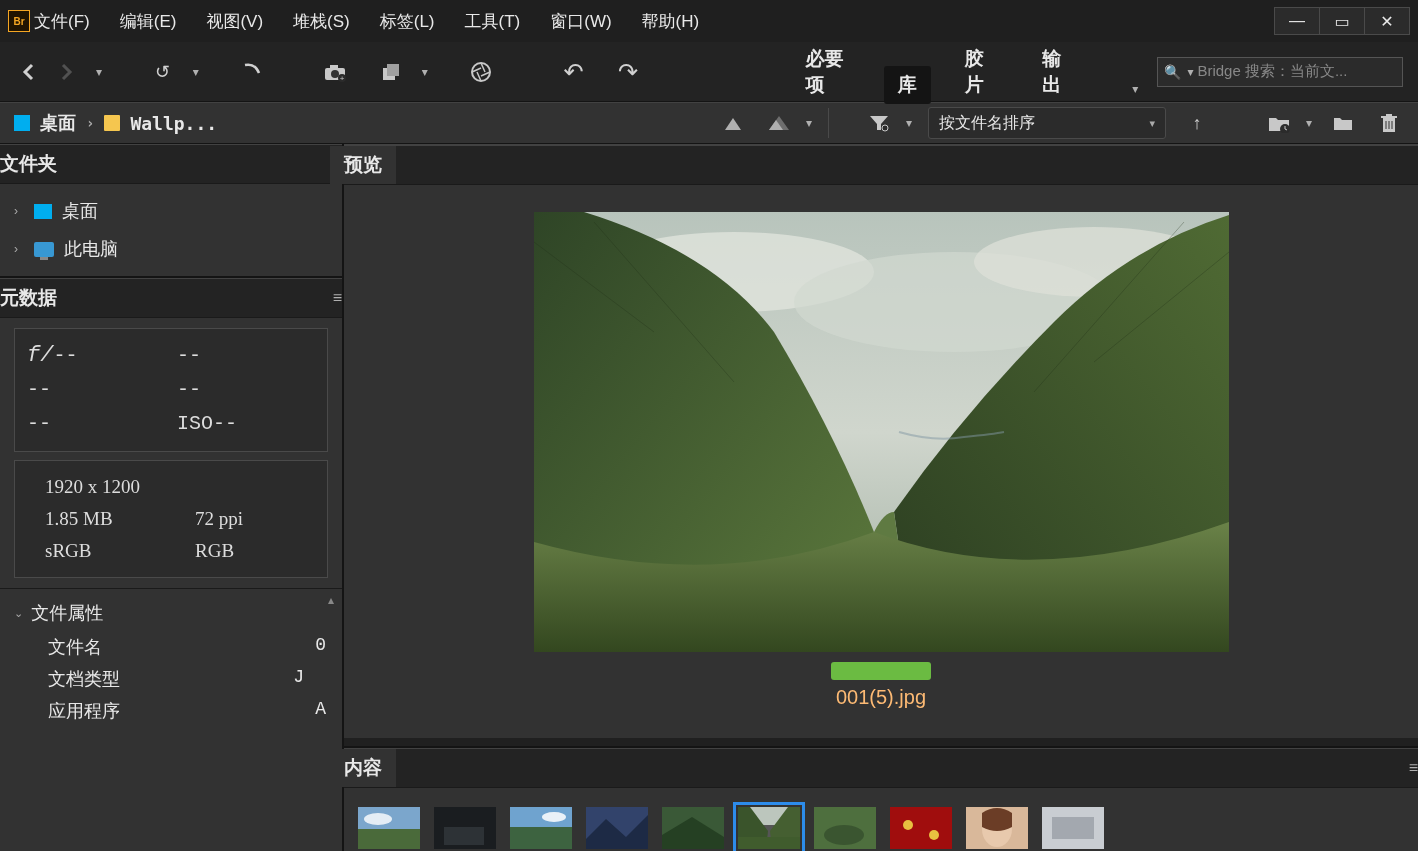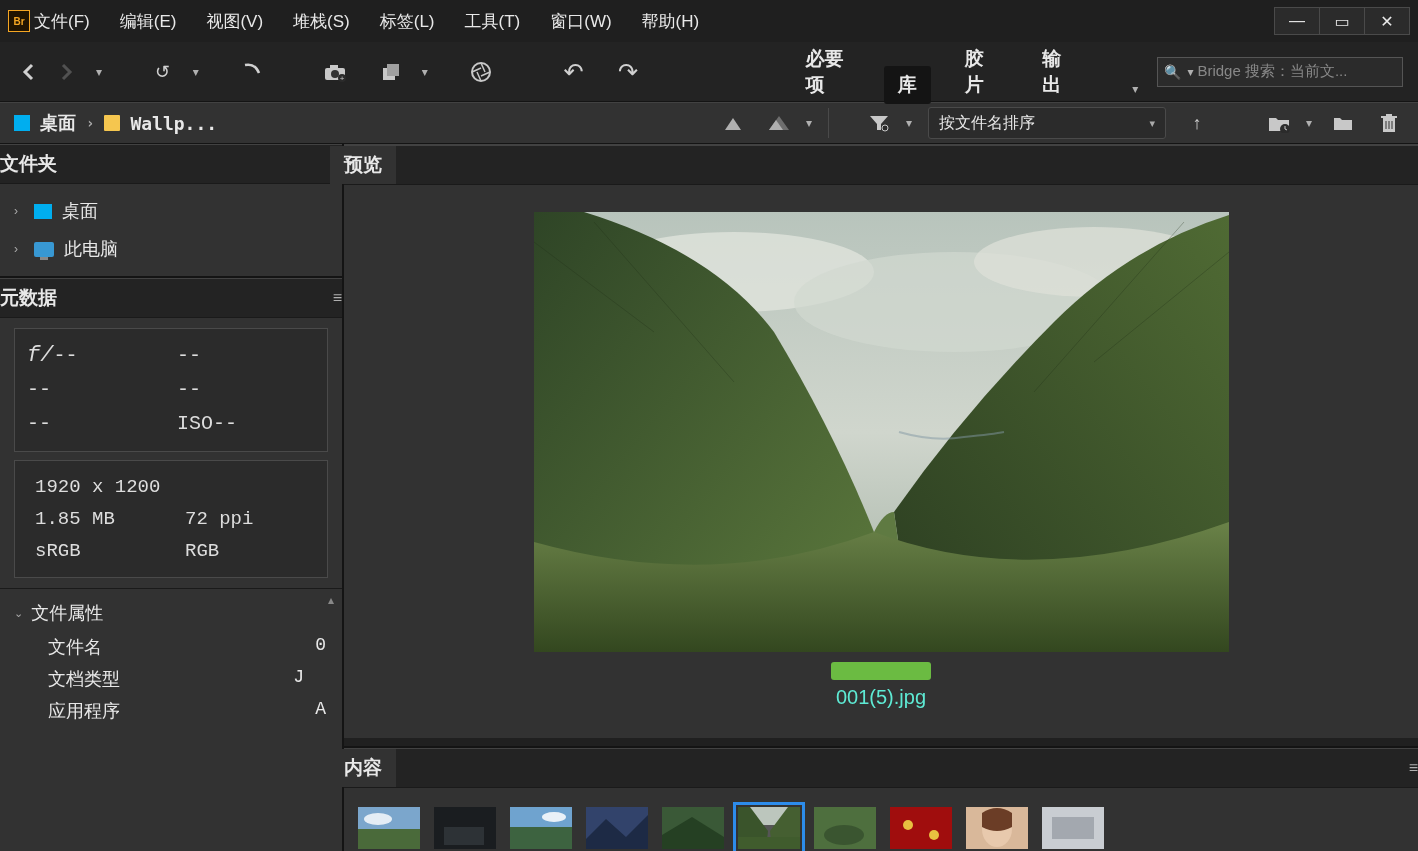--- a/index.html
+++ b/index.html
@@ -136,23 +136,23 @@
   border: 1px solid #4a4a4a;
   font-family: "Courier New", monospace;
   font-size: 20px;
   line-height: 34px;
   color: #ddd;
   background: #2b2b2b;
 }
 .meta-box1 .aperture { font-style: italic; font-size: 22px; }
 .meta-box2 {
   margin: 0 14px 10px 14px;
-  padding: 10px 20px;
+  padding: 10px 30px;
   border: 1px solid #4a4a4a;
-  font-family: Liberation Mono, monospace;
+  font-family: Liberation Serif, serif;
   font-size: 19px;
   line-height: 32px;
   color: #ddd;
   background: #2b2b2b;
 }
 .meta-row { display: flex; }
 .meta-row .c1 { width: 150px; }
 .props-section { border-top: 1px solid #1a1a1a; padding: 6px 0 0 0; position: relative; }
 .props-header {
   display: flex; align-items: center; gap: 8px;
@@ -190,21 +190,21 @@
 }
 .preview-img svg { width: 100%; height: 100%; display: block; }
 .color-label {
   width: 100px; height: 18px;
   background: #6bbb42;
   border-radius: 3px;
   margin-top: 10px;
 }
 .preview-filename {
   font-size: 20px;
-  color: #5eead4;
+  color: #fdba74;
   margin-top: 6px;
   margin-bottom: 10px;
 }
 .content-panel {
   height: 105px;
   border-top: 2px solid #141414;
   background: #323232;
   display: flex; flex-direction: column;
 }
 .panel-header.tab-style {

